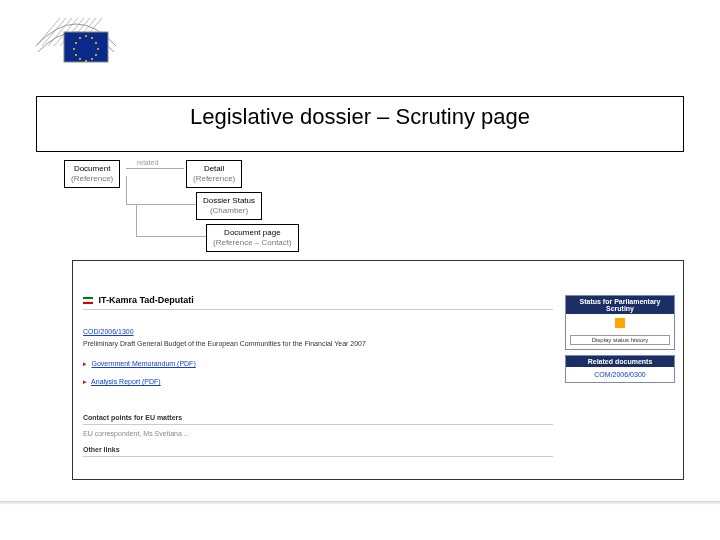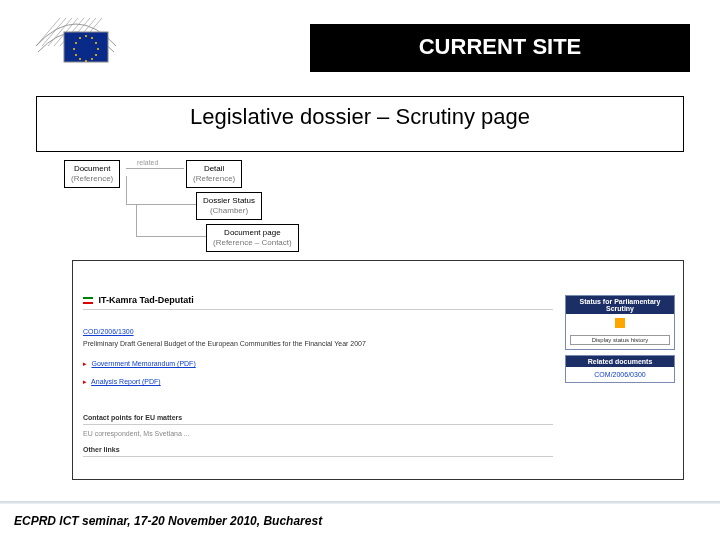--- a/index.html
+++ b/index.html
@@ -82,21 +82,20 @@
           <circle cx="66" cy="51" r="1"></circle>
         <circle cx="60" cy="53" r="1"></circle>
           <circle cx="54" cy="51" r="1"></circle>
           <circle cx="50" cy="47" r="1"></circle>
         <circle cx="48" cy="41" r="1"></circle>
           <circle cx="50" cy="35" r="1"></circle>
           <circle cx="54" cy="30" r="1"></circle>
       </g>
     </svg>
   </div>
-  <div class="title-black">CURRENT SITE</div>
 </div>
 
 <div class="main-heading">Legislative dossier – Scrutiny page</div>
 
 <div class="crumb c1">
   <span class="l1">Document</span>
   <span class="l2">(Reference)</span>
 </div>
 <div class="crumb c2">
   <span class="l1">Detail</span>
@@ -150,14 +149,13 @@
     </div>
     <div class="side-box" style="top:66px;width:110px;">
       <div class="side-head">Related documents</div>
       <div class="side-pad blue-link" style="text-decoration:none;">COM/2006/0300</div>
     </div>
   </div>
 </div>
 
 <div class="footer">
   <div class="footer-line"></div>
-  <div class="footer-text">ECPRD ICT seminar, 17-20 November 2010, Bucharest</div>
 </div>
 
 </body></html>

